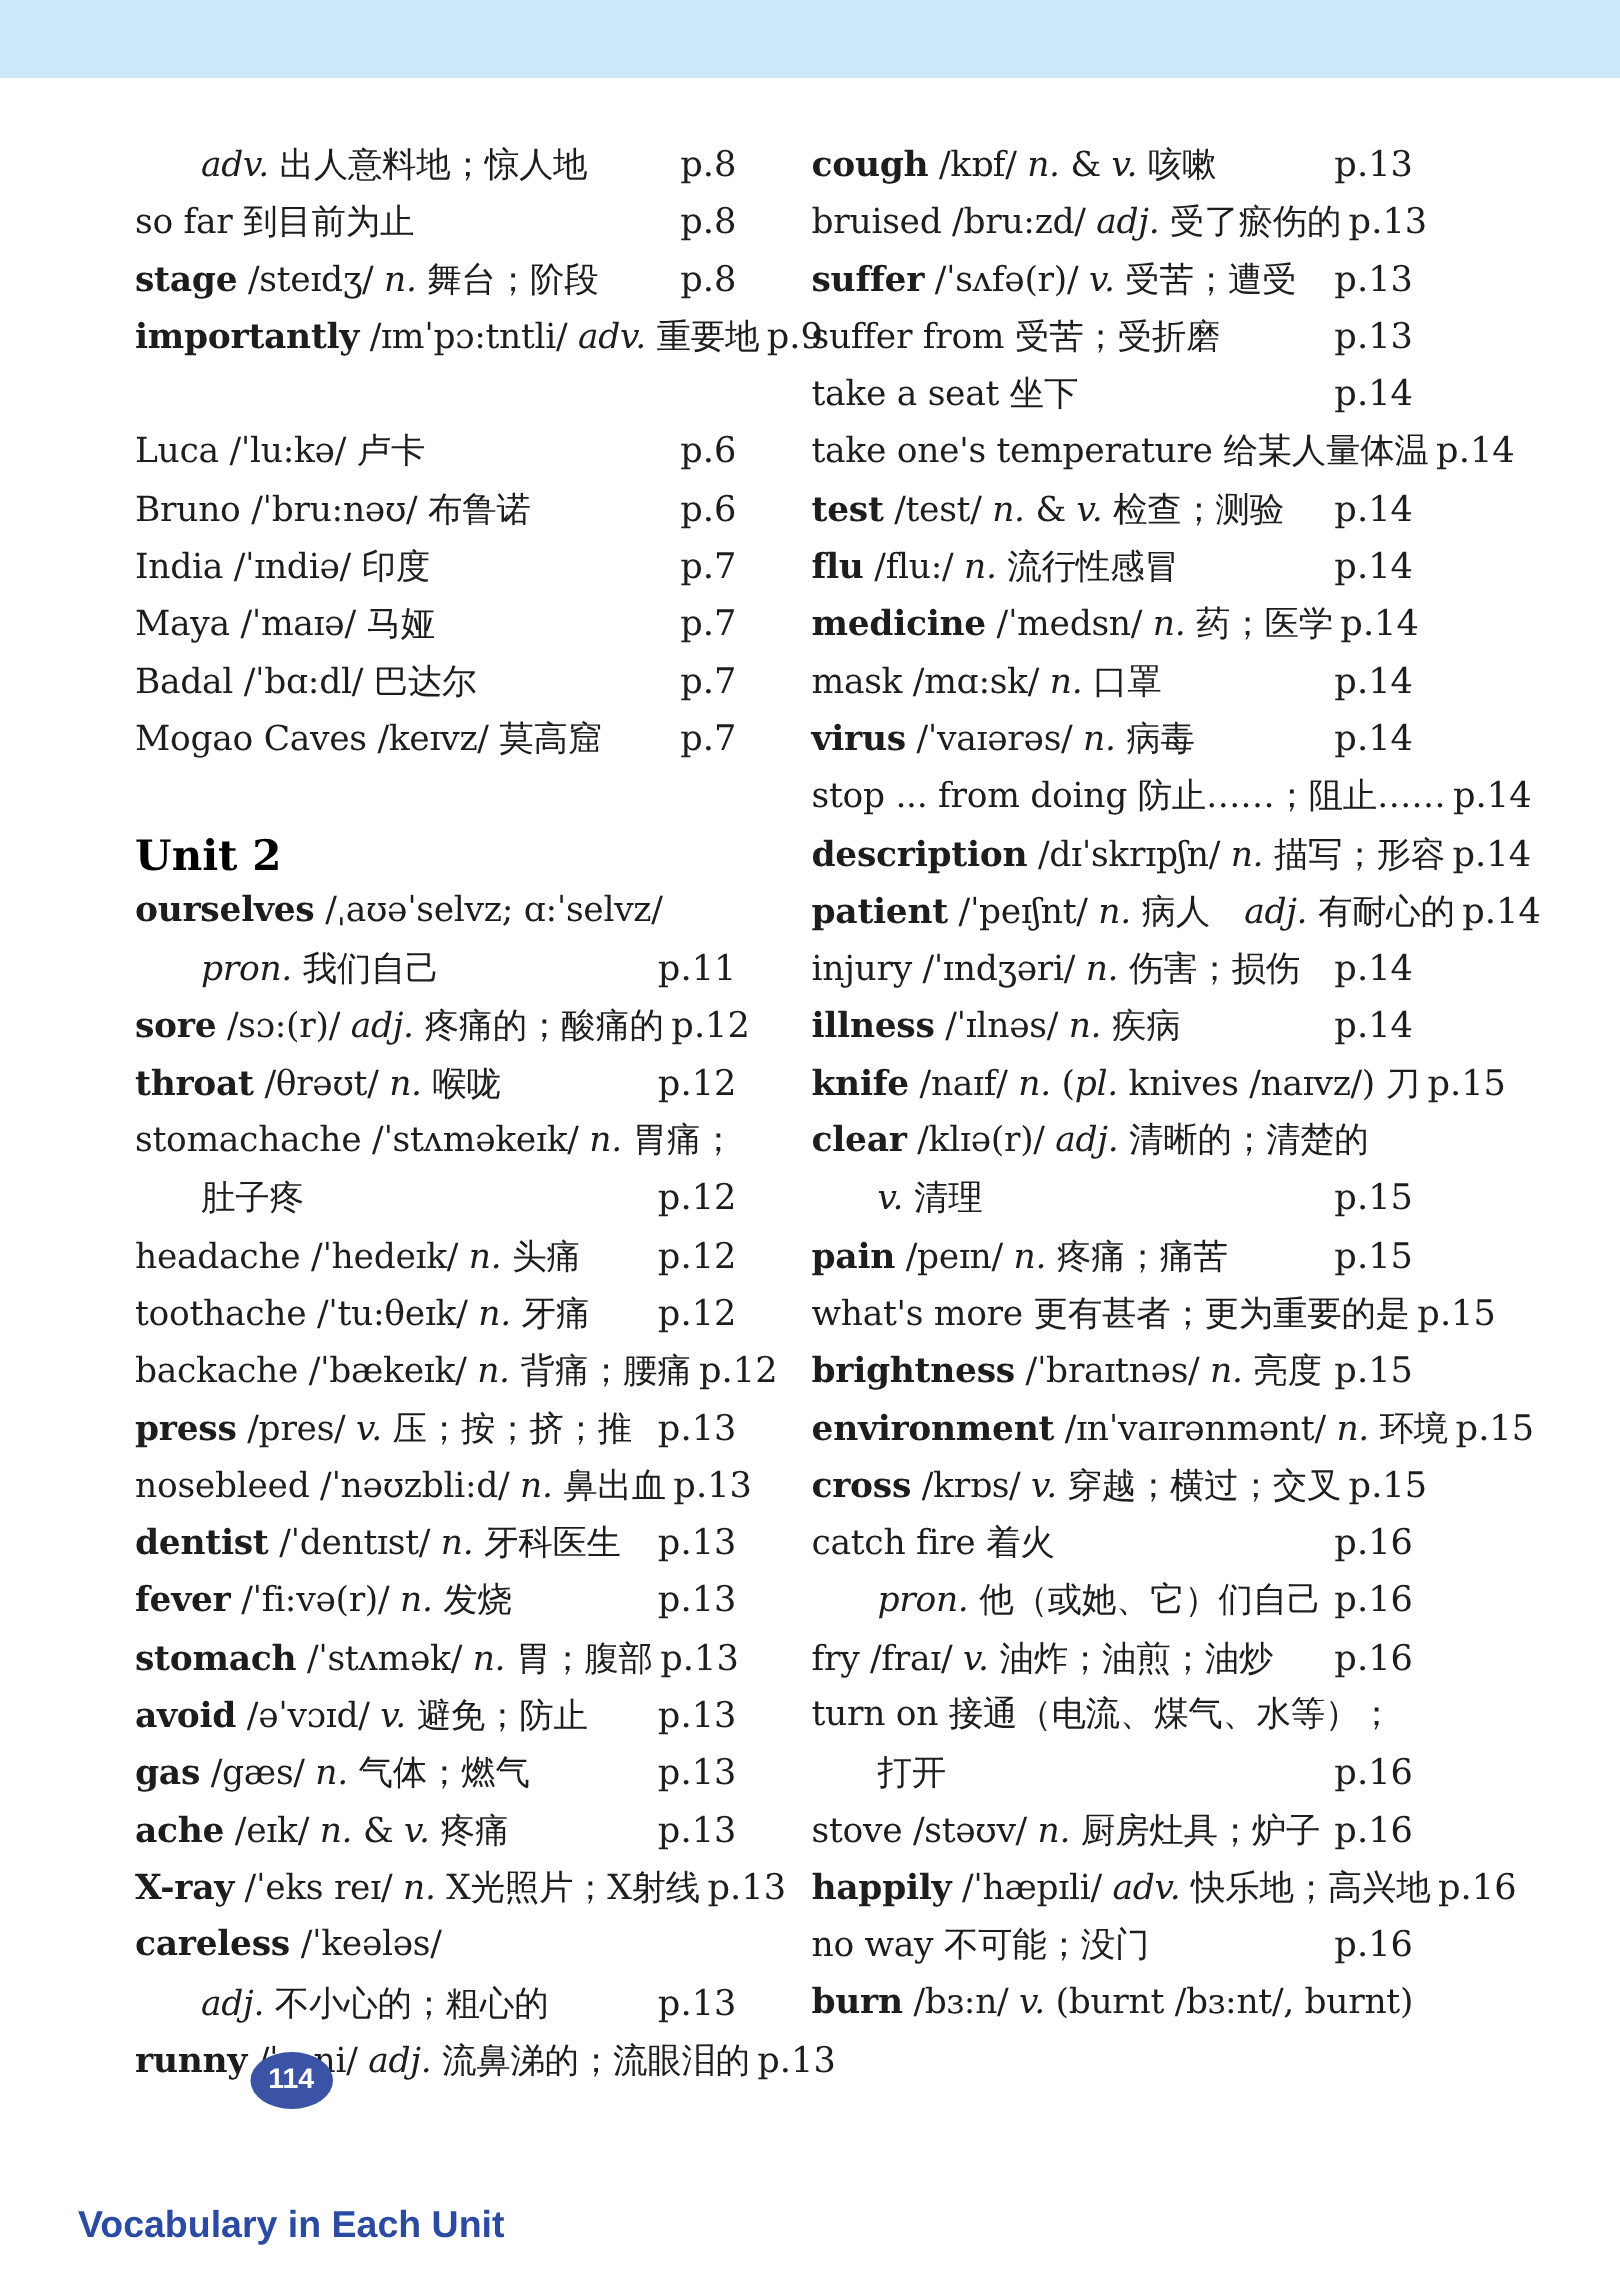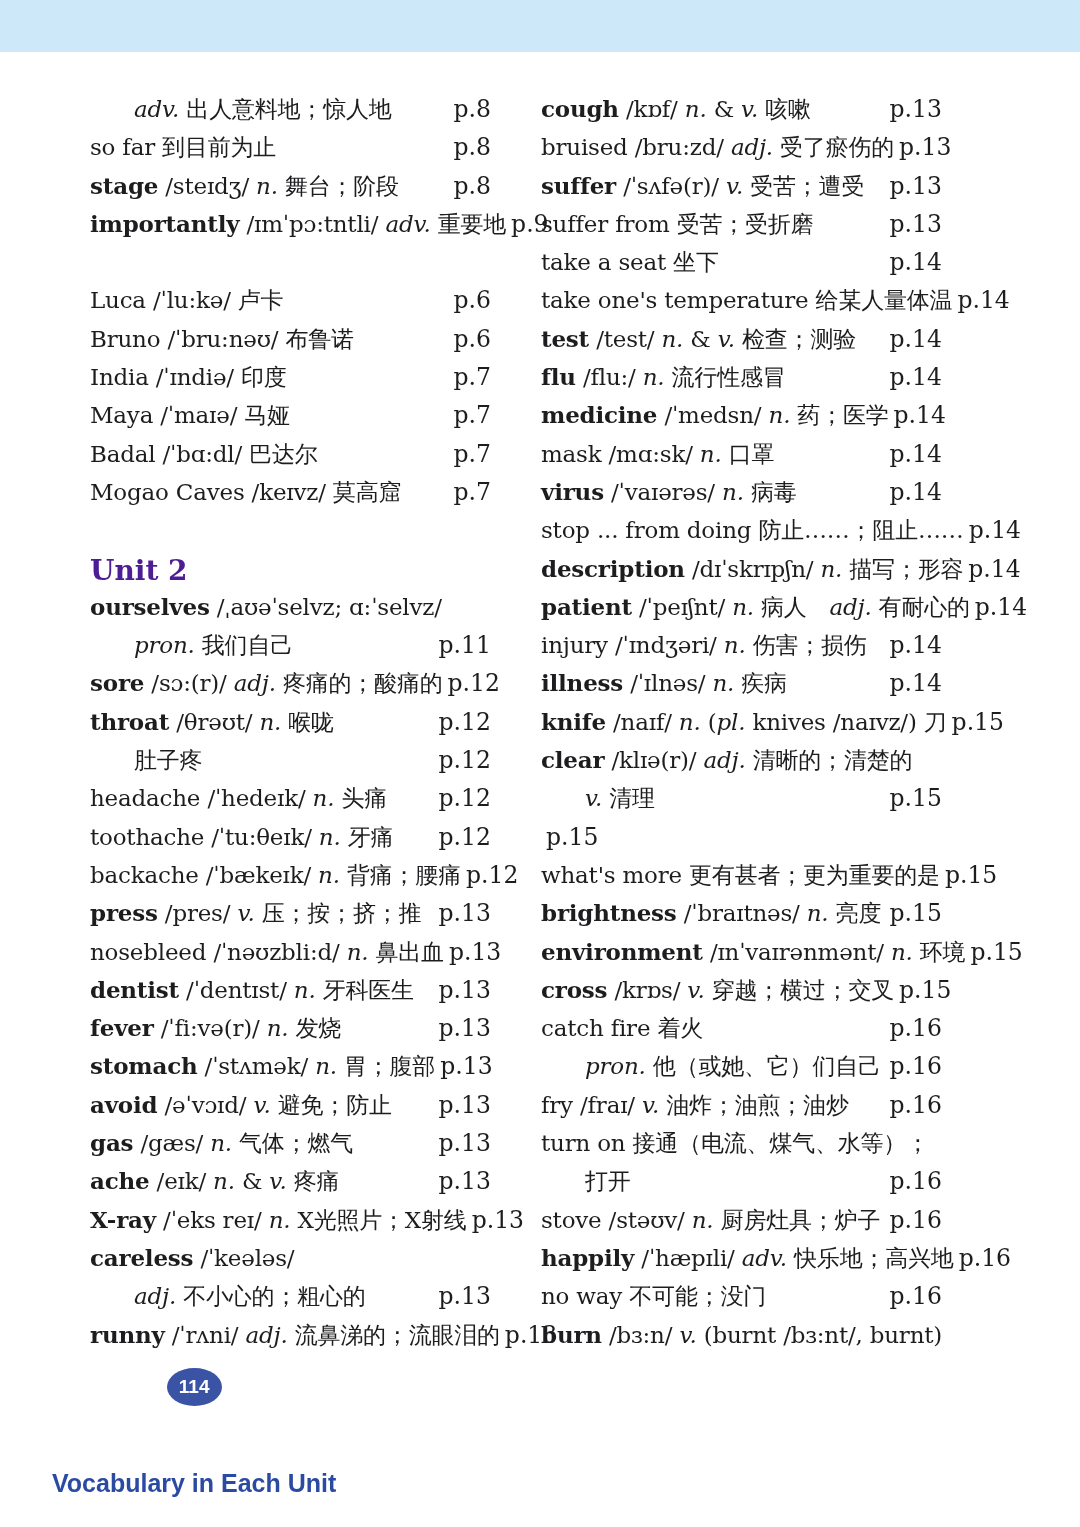--- a/index.html
+++ b/index.html
@@ -39,21 +39,21 @@
   .entry.indent .text { padding-left: 44px; }
   .w { font-weight: bold; }
   .pos { font-style: italic; }
   .pg {
     flex: none;
     font-size: 23.5px;
     padding-left: 5px;
     text-align: right;
   }
   .header-row {
-    color: #4c1d95;
+    color: #000000;
     font-weight: bold;
     font-size: 28px;
     line-height: 42px;
   }
   .footer {
     position: absolute;
     left: 52px;
     bottom: 29px;
     display: flex;
     align-items: center;
@@ -139,20 +139,24 @@
         <span class="pg">p.11</span>
       </div>
       <div class="row entry">
         <span class="text"><span class="w">sore</span><span> /sɔ:(r)/ </span><span class="pos">adj.</span><span> 疼痛的；酸痛的</span></span>
         <span class="pg">p.12</span>
       </div>
       <div class="row entry">
         <span class="text"><span class="w">throat</span><span> /θrəʊt/ </span><span class="pos">n.</span><span> 喉咙</span></span>
         <span class="pg">p.12</span>
       </div>
+      <div class="row entry">
+        <span class="text"><span>stomachache /ˈstʌməkeɪk/ </span><span class="pos">n.</span><span> 胃痛；</span></span>
+        <span class="pg"></span>
+      </div>
       <div class="row entry indent">
         <span class="text"><span>肚子疼</span></span>
         <span class="pg">p.12</span>
       </div>
       <div class="row entry">
         <span class="text"><span>headache /ˈhedeɪk/ </span><span class="pos">n.</span><span> 头痛</span></span>
         <span class="pg">p.12</span>
       </div>
       <div class="row entry">
         <span class="text"><span>toothache /ˈtu:θeɪk/ </span><span class="pos">n.</span><span> 牙痛</span></span>
@@ -282,20 +286,21 @@
       </div>
       <div class="row entry">
         <span class="text"><span class="w">clear</span><span> /klɪə(r)/ </span><span class="pos">adj.</span><span> 清晰的；清楚的</span></span>
         <span class="pg"></span>
       </div>
       <div class="row entry indent">
         <span class="text"><span class="pos">v.</span><span> 清理</span></span>
         <span class="pg">p.15</span>
       </div>
       <div class="row entry">
+        <span class="text"><span class="w">pain</span><span> /peɪn/ </span><span class="pos">n.</span><span> 疼痛；痛苦</span></span>
         <span class="pg">p.15</span>
       </div>
       <div class="row entry">
         <span class="text"><span>what's more 更有甚者；更为重要的是</span></span>
         <span class="pg">p.15</span>
       </div>
       <div class="row entry">
         <span class="text"><span class="w">brightness</span><span> /ˈbraɪtnəs/ </span><span class="pos">n.</span><span> 亮度</span></span>
         <span class="pg">p.15</span>
       </div>

